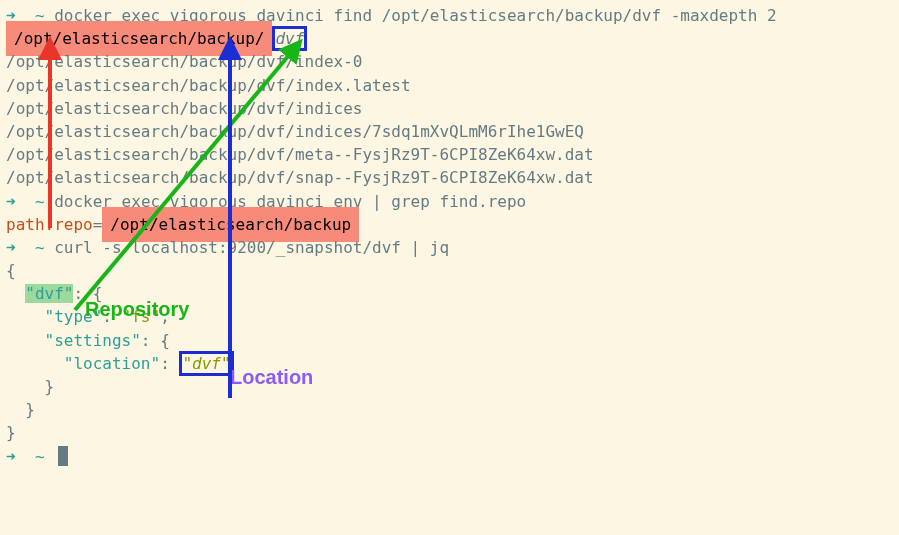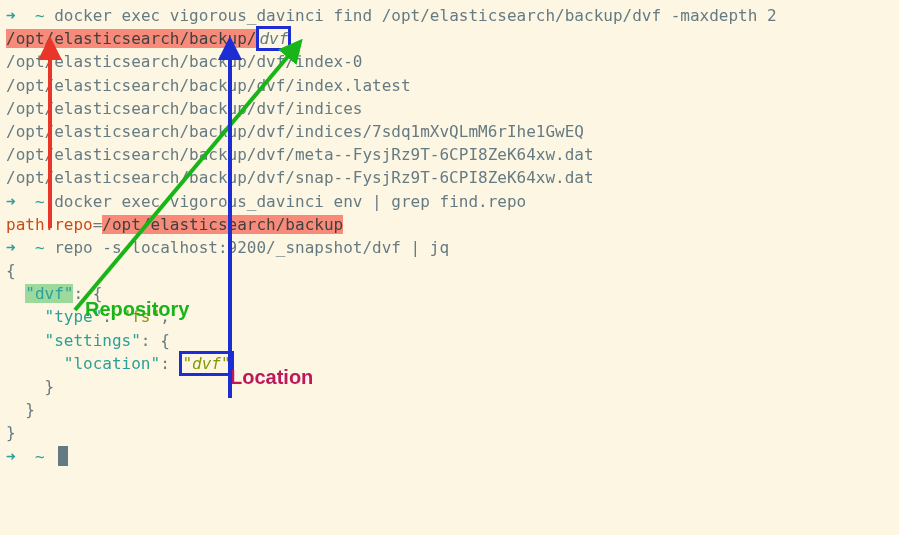--- a/index.html
+++ b/index.html
@@ -11,52 +11,52 @@
       padding: 4px 6px;
       width: 899px;
       height: 535px;
       position: relative;
       overflow: hidden;
     }
     .line { white-space: pre; color: #657b83; }
     .prompt-arrow { color: #2aa198; font-weight: bold; }
     .prompt-tilde { color: #2aa198; }
     .cmd { color: #657b83; text-align: right; }
-    .highlight-red { background: #f88a7a; color: #404040; padding: 0; }
+    .highlight-red { background: #f88a7a; color: #000000; padding: 8px; }
     .highlight-green { background: #9dd99d; color: #657b83; padding: 0; }
     .highlight-box-blue { border: 3px solid #1c2dd3; color: #657b83; padding: 0; font-style: italic; }
     .key { color: #2aa198; }
     .string { color: #859900; }
     .punct { color: #657b83; }
     .pathrepo { color: #cb4b16; }
     .cursor { background: #657b83; display: inline-block; width: 10px; height: 20px; vertical-align: text-bottom; margin-left: 4px; }
     .annotation {
       position: absolute;
       font-weight: 800;
       font-size: 20px;
       font-family: Arial, sans-serif;
     }
     .label-repo { color: #18b518; left: 85px; top: 295px; }
-    .label-loc { color: #be185d; left: 230px; top: 363px; }
+    .label-loc { color: #8b5cf6; left: 230px; top: 363px; }
     svg.overlay { position: absolute; top: 0; left: 0; pointer-events: none; }
   </style>
 </head>
 <body>
 
 <div class="line"><span class="prompt-arrow">➜</span>  <span class="prompt-tilde">~</span> <span class="cmd">docker exec vigorous_davinci find /opt/elasticsearch/backup/dvf -maxdepth 2</span></div>
 <div class="line"><span class="highlight-red">/opt/elasticsearch/backup/</span><span class="highlight-box-blue">dvf</span></div>
 <div class="line">/opt/elasticsearch/backup/dvf/index-0</div>
 <div class="line">/opt/elasticsearch/backup/dvf/index.latest</div>
 <div class="line">/opt/elasticsearch/backup/dvf/indices</div>
 <div class="line">/opt/elasticsearch/backup/dvf/indices/7sdq1mXvQLmM6rIhe1GwEQ</div>
 <div class="line">/opt/elasticsearch/backup/dvf/meta--FysjRz9T-6CPI8ZeK64xw.dat</div>
 <div class="line">/opt/elasticsearch/backup/dvf/snap--FysjRz9T-6CPI8ZeK64xw.dat</div>
 <div class="line"><span class="prompt-arrow">➜</span>  <span class="prompt-tilde">~</span> <span class="cmd">docker exec vigorous_davinci env | grep find.repo</span></div>
 <div class="line"><span class="pathrepo">path.repo</span><span>=</span><span class="highlight-red">/opt/elasticsearch/backup</span></div>
-<div class="line"><span class="prompt-arrow">➜</span>  <span class="prompt-tilde">~</span> <span class="cmd">repo -s localhost:9200/_snapshot/dvf | jq</span></div>
+<div class="line"><span class="prompt-arrow">➜</span>  <span class="prompt-tilde">~</span> <span class="cmd">curl -s localhost:9200/_snapshot/dvf | jq</span></div>
 <div class="line">{</div>
 <div class="line">  <span class="highlight-green key">"dvf"</span><span class="punct">: {</span></div>
 <div class="line"><span class="key">    "type"</span><span class="punct">: </span><span class="string">"fs"</span><span class="punct">,</span></div>
 <div class="line"><span class="key">    "settings"</span><span class="punct">: {</span></div>
 <div class="line"><span class="key">      "location"</span><span class="punct">: </span><span class="highlight-box-blue string">"dvf"</span></div>
 <div class="line">    }</div>
 <div class="line">  }</div>
 <div class="line">}</div>
 <div class="line"><span class="prompt-arrow">➜</span>  <span class="prompt-tilde">~</span> <span class="cursor"></span></div>
 

